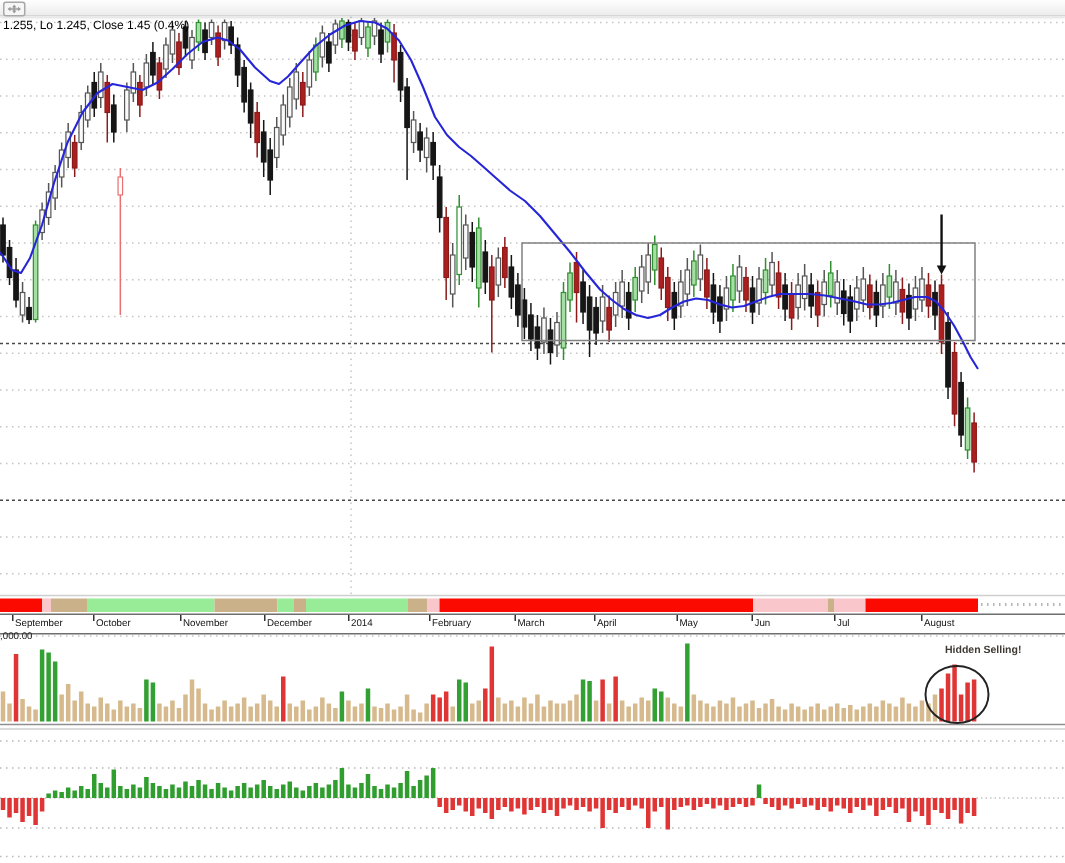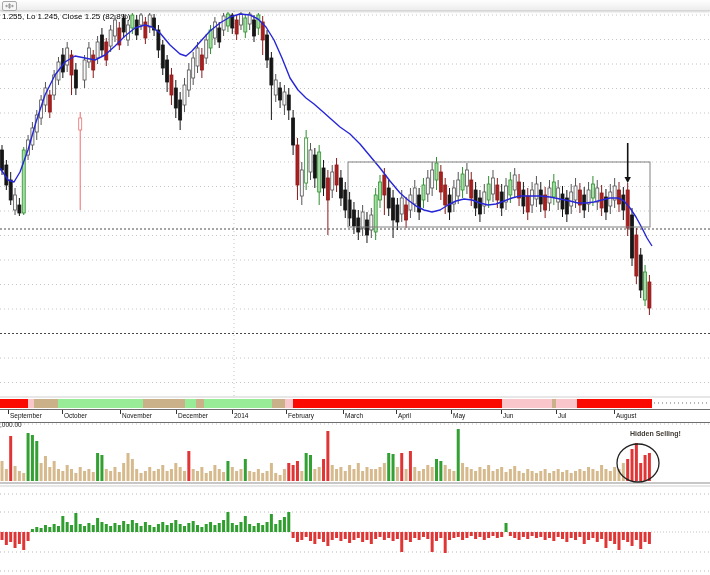--- a/index.html
+++ b/index.html
@@ -28,21 +28,21 @@
 
   <div id="topbar">
     <div id="panbtn">
       <svg width="9" height="6" viewBox="0 0 9 6">
         <path d="M4.5 0 L6 2 H5 V4 H6 L4.5 6 L3 4 H4 V2 H3 Z" fill="#9a9a9a"></path>
         <path d="M0 3 L2 1.5 V2.5 H7 V1.5 L9 3 L7 4.5 V3.5 H2 V4.5 Z" fill="#9a9a9a"></path>
       </svg>
     </div>
   </div>
 
-  <div id="quote">1.255, Lo 1.245, Close 1.25 (82.8%)</div>
+  <div id="quote">1.255, Lo 1.245, Close 1.45 (0.4%)</div>
   <div id="volscale">,000.00</div>
   <div id="hiddensell">Hidden Selling!</div>
 
   <div id="timeline">
       <div class="tlseg" style="left: 0px; width: 28px; background: rgb(250, 10, 0);"></div>
       <div class="tlseg" style="left: 28px; width: 6px; background: rgb(249, 198, 204);"></div>
       <div class="tlseg" style="left: 34px; width: 24px; background: rgb(203, 177, 137);"></div>
       <div class="tlseg" style="left: 58px; width: 85px; background: rgb(152, 236, 152);"></div>
       <div class="tlseg" style="left: 143px; width: 42px; background: rgb(203, 177, 137);"></div>
       <div class="tlseg" style="left: 185px; width: 11px; background: rgb(152, 236, 152);"></div>

